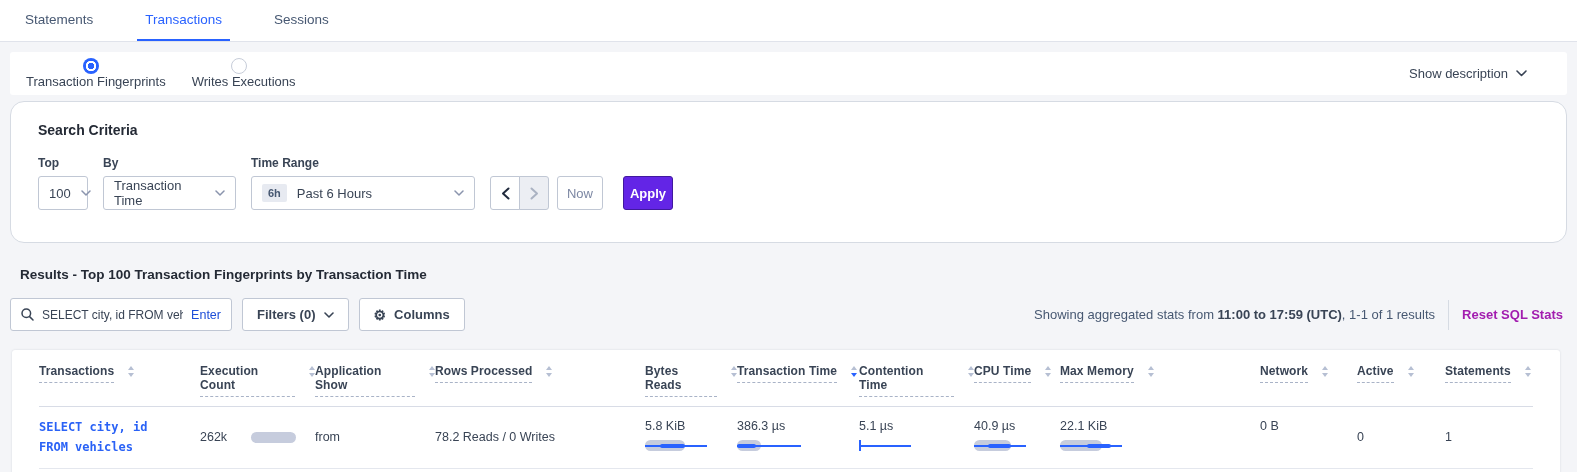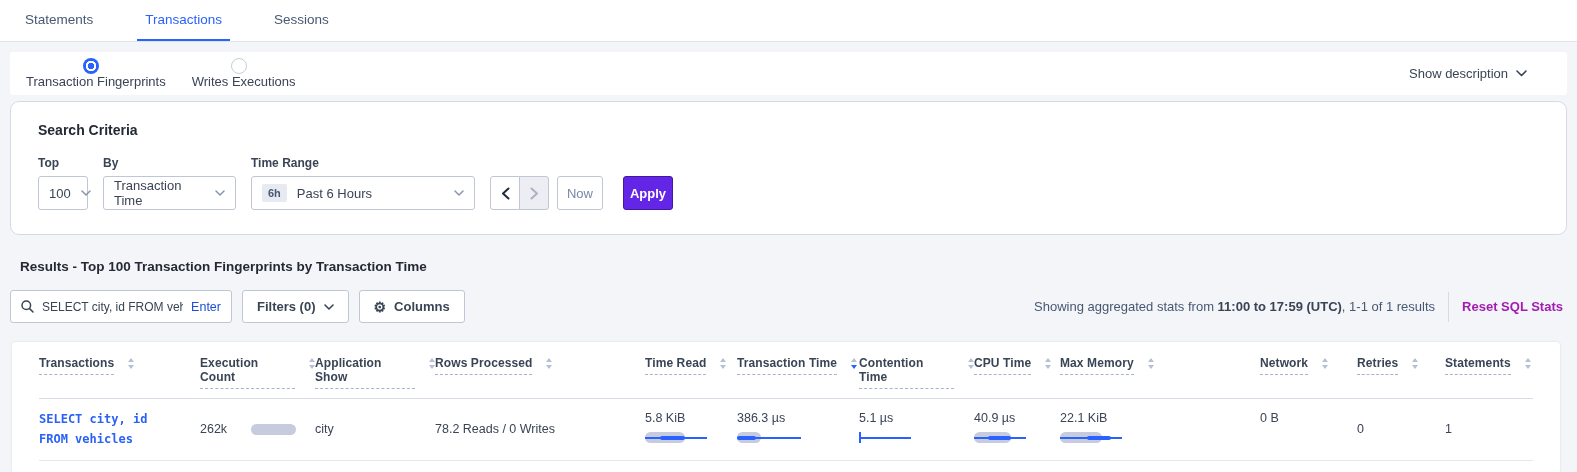--- a/index.html
+++ b/index.html
@@ -18,21 +18,21 @@
   .radio-band { margin:10px 10px 0 10px; height:43px; background:#fff; border-radius:3px; display:flex; align-items:center; padding:0 16px; }
   .radio-opt { display:flex; align-items:center; margin-right:26px; cursor:pointer;flex-direction:column; }
   .radio-dot { width:16px; height:16px; border-radius:50%; margin-right:9px; flex:0 0 auto; }
   .radio-dot.on { background:radial-gradient(circle, #2962ff 0 3px, #ffffff 3.5px 5px, #2962ff 5.5px); }
   .radio-dot.off { background:#fff; border:1.5px solid #c7cdd9; }
   .radio-label { font-size:13px; color:#394455; }
   .band-spacer { flex:1; }
   .show-desc { display:flex; align-items:center; font-size:13px; color:#394455; cursor:pointer; margin-right:24px; }
   .show-desc svg { margin-left:8px; }
   
-  .criteria-card { margin:6px 10px 0 10px; background:#fff; border:1px solid #d6dbe3; border-radius:9px; padding:20px 27px 24px 27px; }
+  .criteria-card { margin:6px 10px 0 10px; background:#fff; border:1px solid #d6dbe3; border-radius:14px; padding:20px 27px 32px 27px; }
   .criteria-title { font-size:14px; font-weight:bold; color:#242a35; }
   .controls-row { display:flex; align-items:flex-end; margin-top:18px; }
   .ctl-group { margin-right:15px; }
   .ctl-label { font-size:12px; font-weight:bold; color:#394455; margin-bottom:6px; }
   .select { height:34px; background:#fff; border:1px solid #c0c7d4; border-radius:3px; display:flex; align-items:center; padding:0 10px; font-size:13px; color:#394455; cursor:pointer; }
   .select .chev { margin-left:auto; padding-left:10px; display:flex; }
   .sel-top { width:50px; }
   .sel-by { width:133px; }
   .sel-time { width:224px; }
   .time-badge { background:#e7eaf1; border-radius:2px; font-size:11px; font-weight:bold; color:#475872; padding:3px 6px; margin-right:10px; }
@@ -226,21 +226,21 @@
         </span>
       </div>
     <div class="th">
         <span class="th-label">Rows Processed</span>
         <span class="sort-icon">
           <i class="tri-up"></i>
           <i class="tri-down"></i>
         </span>
       </div>
     <div class="th">
-        <span class="th-label">Time Read</span>
+        <span class="th-label">Bytes Reads</span>
         <span class="sort-icon">
           <i class="tri-up"></i>
           <i class="tri-down"></i>
         </span>
       </div>
     <div class="th sorted">
         <span class="th-label">Transaction Time</span>
         <span class="sort-icon">
           <i class="tri-up"></i>
           <i class="tri-down"></i>
@@ -268,21 +268,21 @@
         </span>
       </div>
     <div class="th">
         <span class="th-label">Network</span>
         <span class="sort-icon">
           <i class="tri-up"></i>
           <i class="tri-down"></i>
         </span>
       </div>
     <div class="th">
-        <span class="th-label">Retries</span>
+        <span class="th-label">Active</span>
         <span class="sort-icon">
           <i class="tri-up"></i>
           <i class="tri-down"></i>
         </span>
       </div>
     <div class="th">
         <span class="th-label">Statements</span>
         <span class="sort-icon">
           <i class="tri-up"></i>
           <i class="tri-down"></i>
@@ -292,21 +292,21 @@
 
   <div class="tgrid trow">
     <div class="cell">
       <span class="sql-link">SELECT city, id FROM vehicles</span>
     </div>
     <div class="cell">
       <span>262k</span>
       <span class="exec-pill"></span>
     </div>
     <div class="cell">
-        <span>city</span>
+        <span>from</span>
       </div>
     <div class="cell">
         <span>78.2 Reads / 0 Writes</span>
       </div>
     <div class="cell bar-cell">
       <span class="bar-value">5.8 KiB</span>
       <div class="mini-bar b-bytes">
           <i class="g"></i>
           <i class="l"></i>
           <i class="t"></i>

